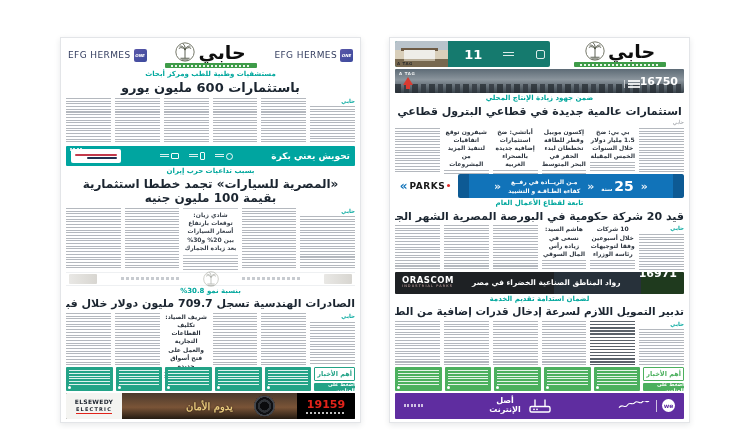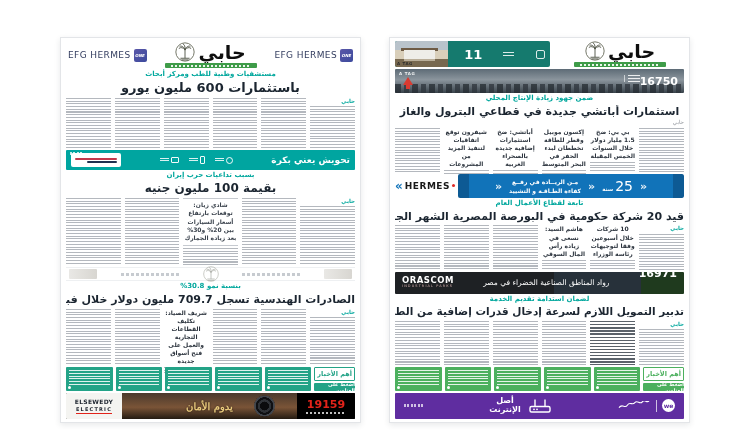--- a/index.html
+++ b/index.html
@@ -125,47 +125,47 @@
   .city-ad{height:24px;display:flex;align-items:center;padding:0 6px;gap:6px;position:relative;overflow:hidden;
            background:linear-gradient(180deg,#5d6b76 0%,#8b959d 45%,#39434b 100%)}
   .skyline{position:absolute;bottom:0;left:0;right:0;height:9px;opacity:.75;
            background-image:repeating-linear-gradient(90deg,#242b31 0 6px,transparent 6px 9px,#2d343b 9px 14px,transparent 14px 17px)}
   .city-text{display:flex;flex-direction:column;align-items:flex-end;gap:1px;z-index:2}
   .city-l1{color:#fff;font-size:7px;font-weight:bold;line-height:1.1}
   .city-l2{color:#fff;font-size:7px;font-weight:bold;line-height:1.1;background:#0e9188;padding:0 3px;border-radius:1px}
   .arrow-up{width:0;height:0;border-left:5px solid transparent;border-right:5px solid transparent;
             border-bottom:8px solid #d93a30;position:relative;z-index:2;margin:0 2px}
   .arrow-up::after{content:"";position:absolute;left:-2px;top:8px;width:4px;height:4px;background:#d93a30}
-  .city-hot{margin-left:auto;display:flex;align-items:flex-start;color:#fff;z-index:2}
+  .city-hot{margin-left:auto;display:flex;align-items:flex-end;color:#fff;z-index:2}
   .city-logo{width:16px;border-left:1px solid rgba(255,255,255,.6);padding-left:3px;display:flex;flex-direction:column;gap:1.5px;justify-content:center}
   .city-logo i{height:1.5px;background:rgba(255,255,255,.85);display:block}
   .hot-num{font-size:11px;font-weight:bold}
   .city-tag{position:absolute;left:4px;top:2px;font-size:4px;font-weight:bold;color:rgba(255,255,255,.9);letter-spacing:.6px;z-index:2}
 
   
   .korra{flex:none;height:24px;display:flex;align-items:center;background:#fff;gap:3px}
   .korra-logo{width:60px;display:flex;align-items:center;justify-content:center;gap:2px}
   .korra-chev{color:#1173b9;font-size:12px;font-weight:bold;line-height:1}
   .korra-name{font-size:9px;font-weight:bold;color:#191919;letter-spacing:.5px}
   .korra-dot{width:3px;height:3px;background:#e02b27;border-radius:50%;align-self:flex-start;margin-top:4px}
   .korra-banner{flex:1;height:100%;border-radius:2px;display:flex;align-items:center;justify-content:center;gap:7px;color:#fff;direction:rtl;
                 background:linear-gradient(90deg,#0d5a94 0 5%,#1173b9 5% 95%,#0d5a94 95%)}
   .k-chev{font-size:11px;font-weight:bold;opacity:.9}
   .k-years-wrap{display:flex;align-items:baseline;gap:2px}
-  .k-years{font-size:14px;font-weight:normal;line-height:1}
+  .k-years{font-size:14px;font-weight:bold;line-height:1}
   .k-yl{font-size:5.5px;font-weight:bold}
   .k-lines{display:flex;flex-direction:column;align-items:center;gap:1px;font-size:6px;font-weight:bold;line-height:1.2}
 
   
   .orascom{height:22px;display:flex;align-items:center;padding:0 7px;gap:7px;color:#fff;
            background:linear-gradient(90deg,#1e2124 0 55%,#27313a 55% 85%,#1f3a1e 85%)}
   .or-logo{display:flex;flex-direction:column;line-height:1.1}
   .or-name{font-size:8.5px;font-weight:bold;letter-spacing:.5px}
   .or-sub{font-size:3.5px;color:#d6b0ae;letter-spacing:1.1px}
-  .or-slogan{flex:1;text-align:center;font-size:7.5px;font-weight:normal}
+  .or-slogan{flex:1;text-align:center;font-size:7.5px;font-weight:bold}
   .or-right{display:flex;flex-direction:column;align-items:center;gap:16px}
   .or-hot{font-size:11px;font-weight:bold;line-height:1}
   .or-url{width:26px;height:2px;background-image:repeating-linear-gradient(90deg,rgba(255,255,255,.75) 0 2px,transparent 2px 4px)}
 
   
   .we{height:26px;background:#5f2da0;display:flex;align-items:center;padding:0 9px;gap:8px;color:#fff}
   .we-fine{width:20px;height:3px;background-image:repeating-linear-gradient(90deg,rgba(255,255,255,.7) 0 2px,transparent 2px 3.5px)}
   .we-center{flex:1;display:flex;align-items:center;justify-content:center;gap:7px}
   .we-brand{display:flex;flex-direction:column;align-items:center;line-height:1.1;font-weight:bold;font-size:8px}
   .we-router{width:24px;height:17px}
@@ -255,20 +255,21 @@
         </span>
     </div>
     <div class="banque-chip">
       <i class="chip-red"></i>
       <i class="chip-dark"></i>
     </div>
   </div>
 
   <div class="kicker">بسبب تداعيات حرب إيران</div>
   <div class="hl hl-lg">
+    <div>«المصرية للسيارات» تجمد خططا استثمارية</div>
     <div>بقيمة 100 مليون جنيه</div>
   </div>
   <div class="body" style="flex-grow:1.2">
     <div class="col">
       <span class="lead">حابي</span>
       <i class="sim"></i>
     </div>
     <div class="col">
         <i class="sim"></i>
       </div>
@@ -423,21 +424,21 @@
           <i></i>
           <i></i>
           <i></i>
         </span>
       <span class="hot-num">16750</span>
     </div>
   </div>
 
   <div class="kicker">ضمن جهود زيادة الإنتاج المحلي</div>
   <div class="hl hl-md">
-    <div>استثمارات أباتشي جديدة في قطاعي البترول والغاز</div>
+    <div>استثمارات عالمية جديدة في قطاعي البترول قطاعي</div>
   </div>
   <div class="byline">حابي</div>
   <div class="body">
     <div class="col">
         <i class="sim"></i>
       </div>
     <div class="col">
       <div class="subhead">بي بي: ضخ 1.5 مليار دولار خلال السنوات الخمس المقبلة</div>
       <i class="sim"></i>
     </div>
@@ -454,21 +455,21 @@
       <i class="sim"></i>
     </div>
     <div class="col">
         <i class="sim"></i>
       </div>
   </div>
 
   <div class="ad korra" dir="ltr">
     <div class="korra-logo">
       <span class="korra-chev">«</span>
-      <span class="korra-name">HERMES</span>
+      <span class="korra-name">PARKS</span>
       <i class="korra-dot"></i>
     </div>
     <div class="korra-banner">
       <span class="k-chev">«</span>
       <span class="k-years-wrap">
         <span class="k-years">25</span>
         <span class="k-yl">سنة</span>
       </span>
       <span class="k-chev">«</span>
       <span class="k-lines">

